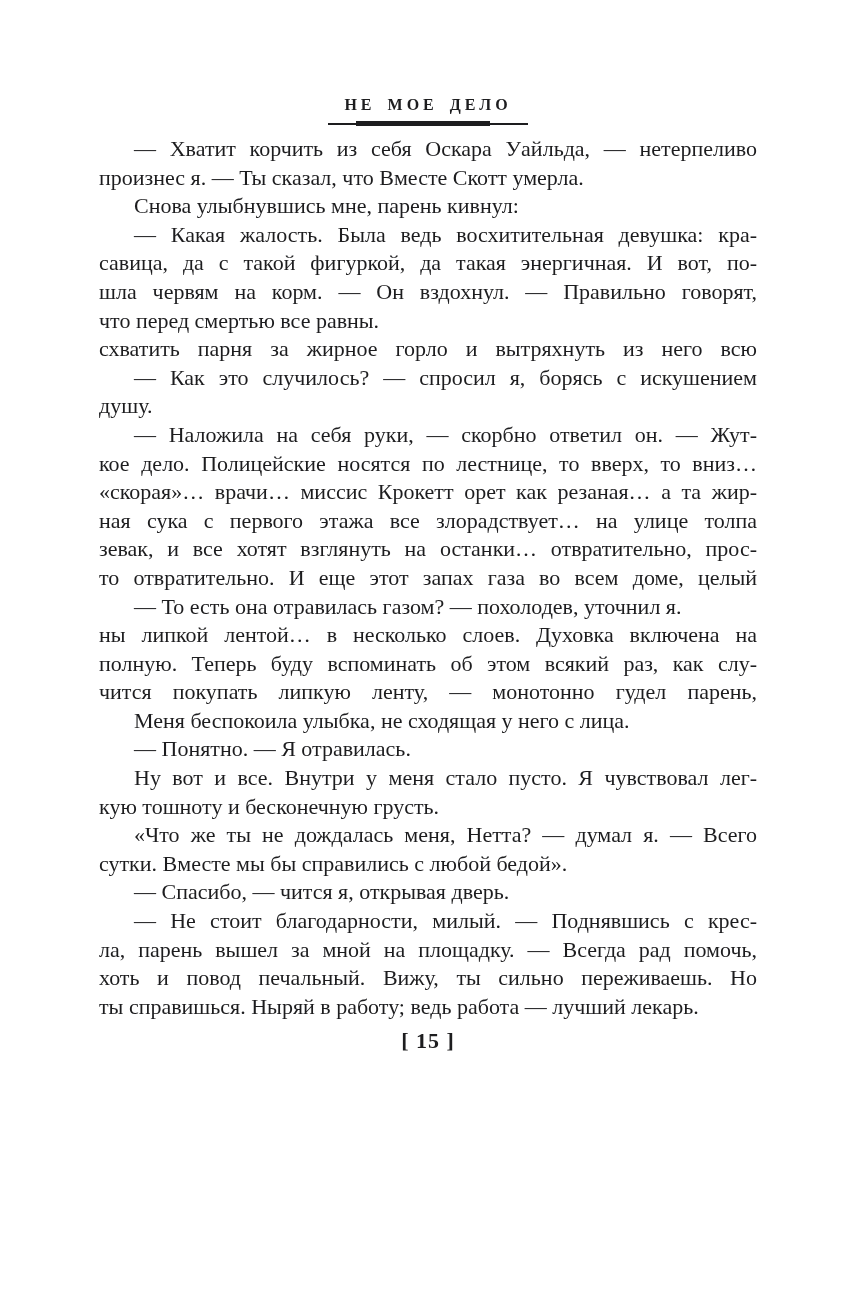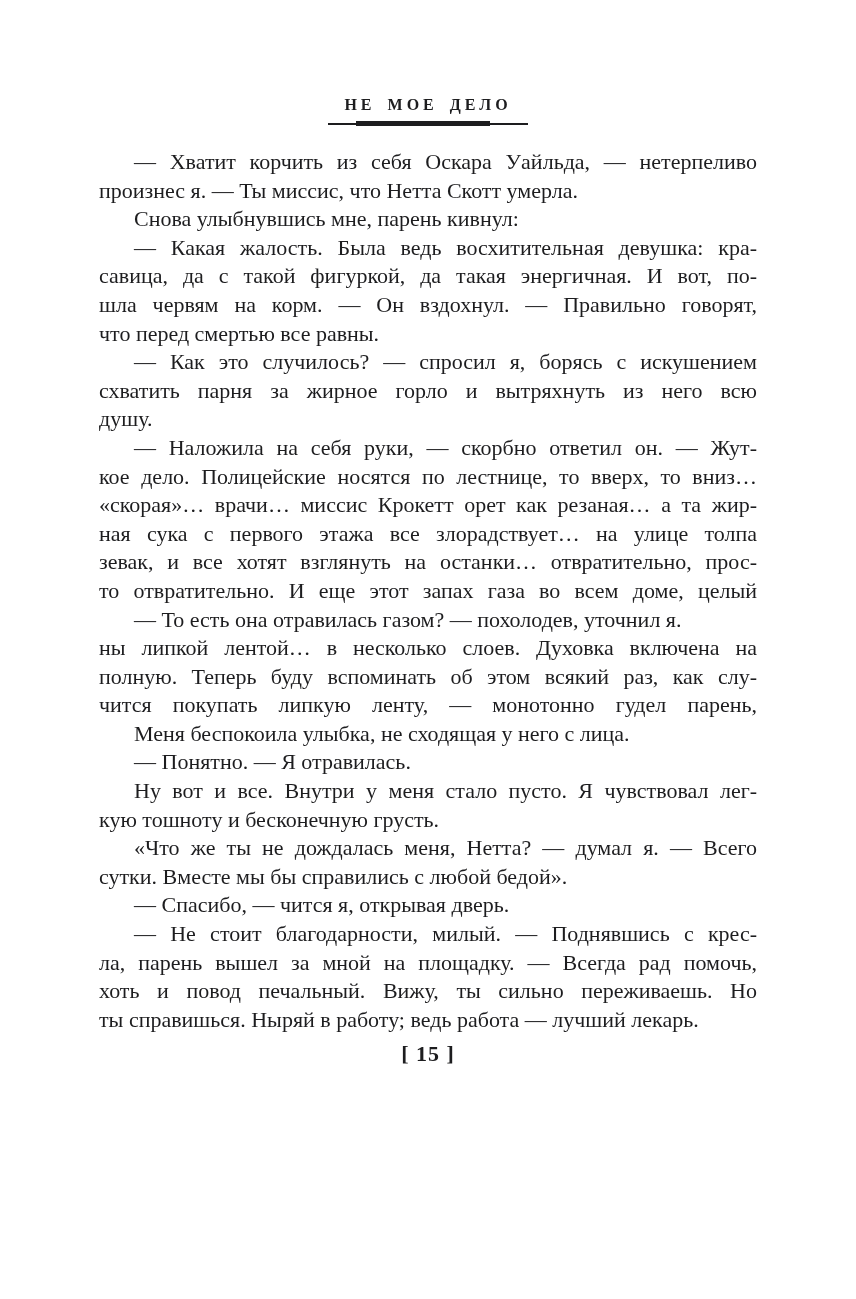--- a/index.html
+++ b/index.html
@@ -47,21 +47,21 @@
   .header-rule .thick{
     position:absolute;
     left:28px;
     width:134px;
     top:0;
     height:5px;
     background:var(--ink);
   }
   
   .body-text{
-    margin-top:21px;
+    margin-top:8px;
     font-size:22px;
     line-height:28.6px;
   }
   .line{
     text-align:justify;
     text-align-last:justify;
   }
   .line.end{
     text-align:justify;
     text-align-last:left;
@@ -89,28 +89,28 @@
     <div class="running-title">НЕ МОЕ ДЕЛО</div>
     <div class="header-rule">
       <span class="thin"></span>
       <span class="thick"></span>
     </div>
   </header>
 
   <main class="body-text">
 
   <div class="line indent">— Хватит корчить из себя Оскара Уайльда, — нетерпеливо</div>
-      <div class="line end">произнес я. — Ты миссис, что Нетта Скотт умерла.</div>
+      <div class="line end">произнес я. — Ты сказал, что Вместе Скотт умерла.</div>
       <div class="line indent end">Снова улыбнувшись мне, парень кивнул:</div>
       <div class="line indent">— Какая жалость. Была ведь восхитительная девушка: кра-</div>
       <div class="line">савица, да с такой фигуркой, да такая энергичная. И вот, по-</div>
       <div class="line">шла червям на корм. — Он вздохнул. — Правильно говорят,</div>
       <div class="line end">что перед смертью все равны.</div>
+      <div class="line">схватить парня за жирное горло и вытряхнуть из него всю</div>
       <div class="line indent">— Как это случилось? — спросил я, борясь с искушением</div>
-      <div class="line">схватить парня за жирное горло и вытряхнуть из него всю</div>
       <div class="line end">душу.</div>
       <div class="line indent">— Наложила на себя руки, — скорбно ответил он. — Жут-</div>
       <div class="line">кое дело. Полицейские носятся по лестнице, то вверх, то вниз…</div>
       <div class="line">«скорая»… врачи… миссис Крокетт орет как резаная… а та жир-</div>
       <div class="line">ная сука с первого этажа все злорадствует… на улице толпа</div>
       <div class="line">зевак, и все хотят взглянуть на останки… отвратительно, прос-</div>
       <div class="line">то отвратительно. И еще этот запах газа во всем доме, целый</div>
       <div class="line indent end">— То есть она отравилась газом? — похолодев, уточнил я.</div>
       <div class="line">ны липкой лентой… в несколько слоев. Духовка включена на</div>
       <div class="line">полную. Теперь буду вспоминать об этом всякий раз, как слу-</div>

